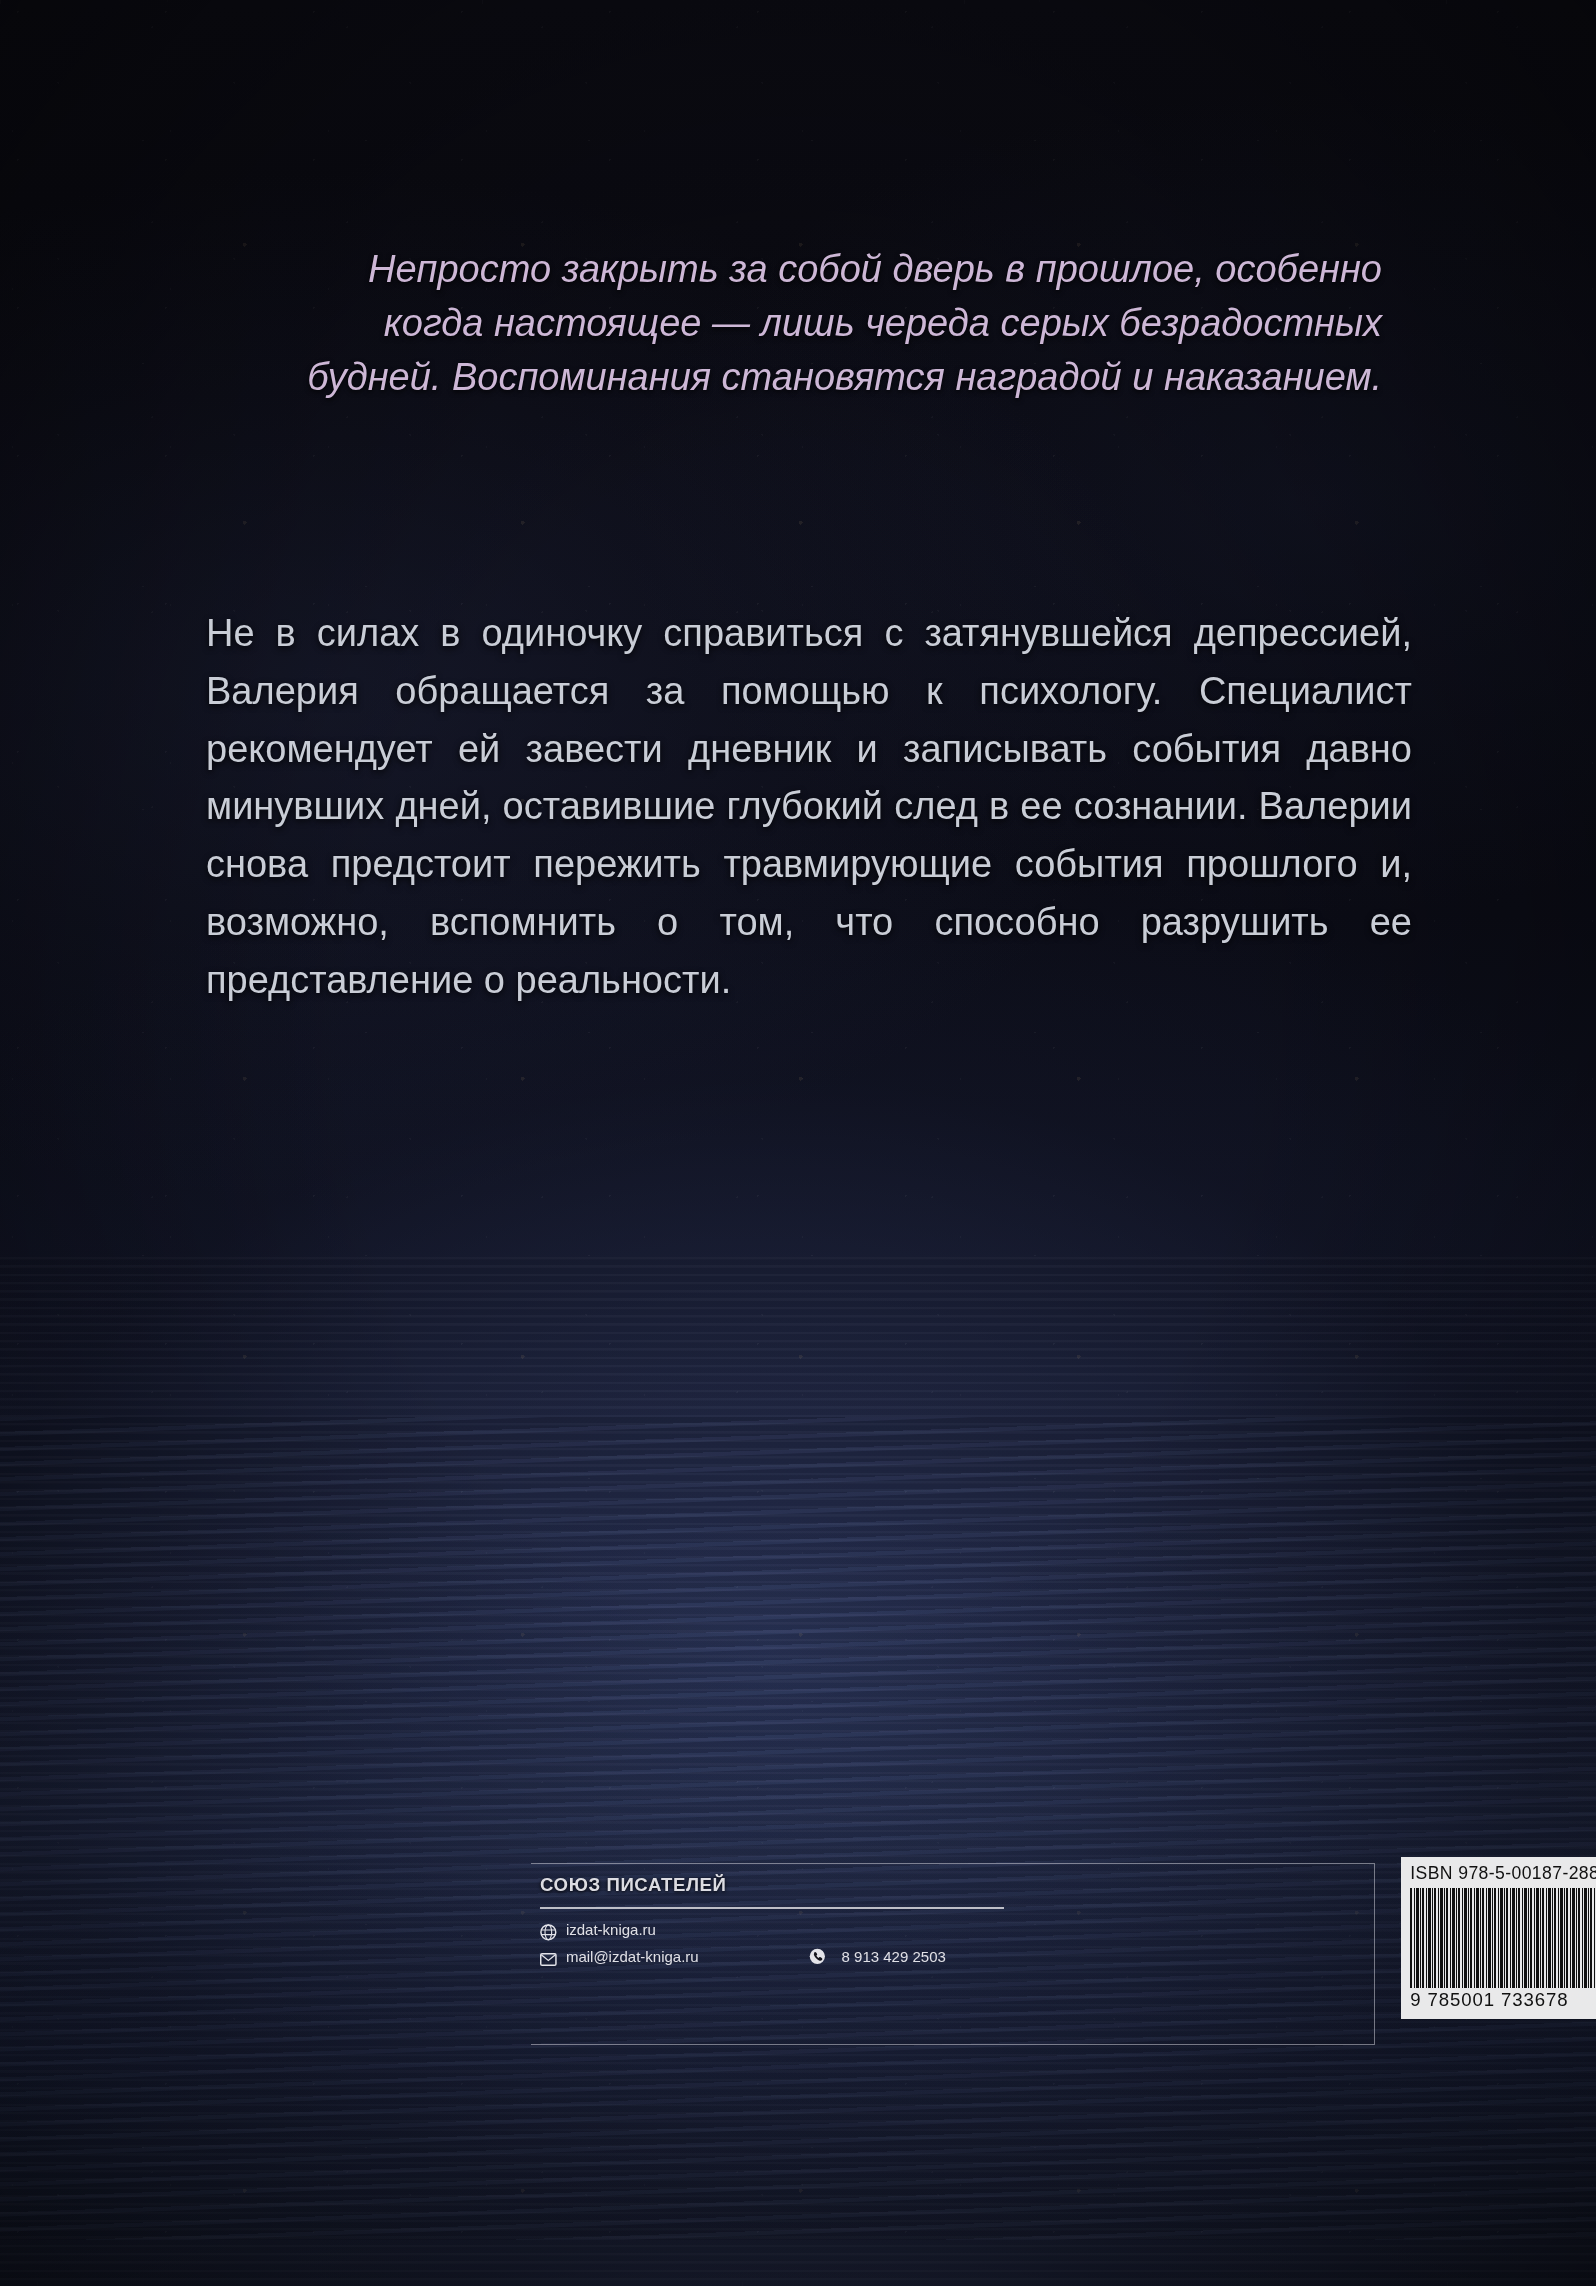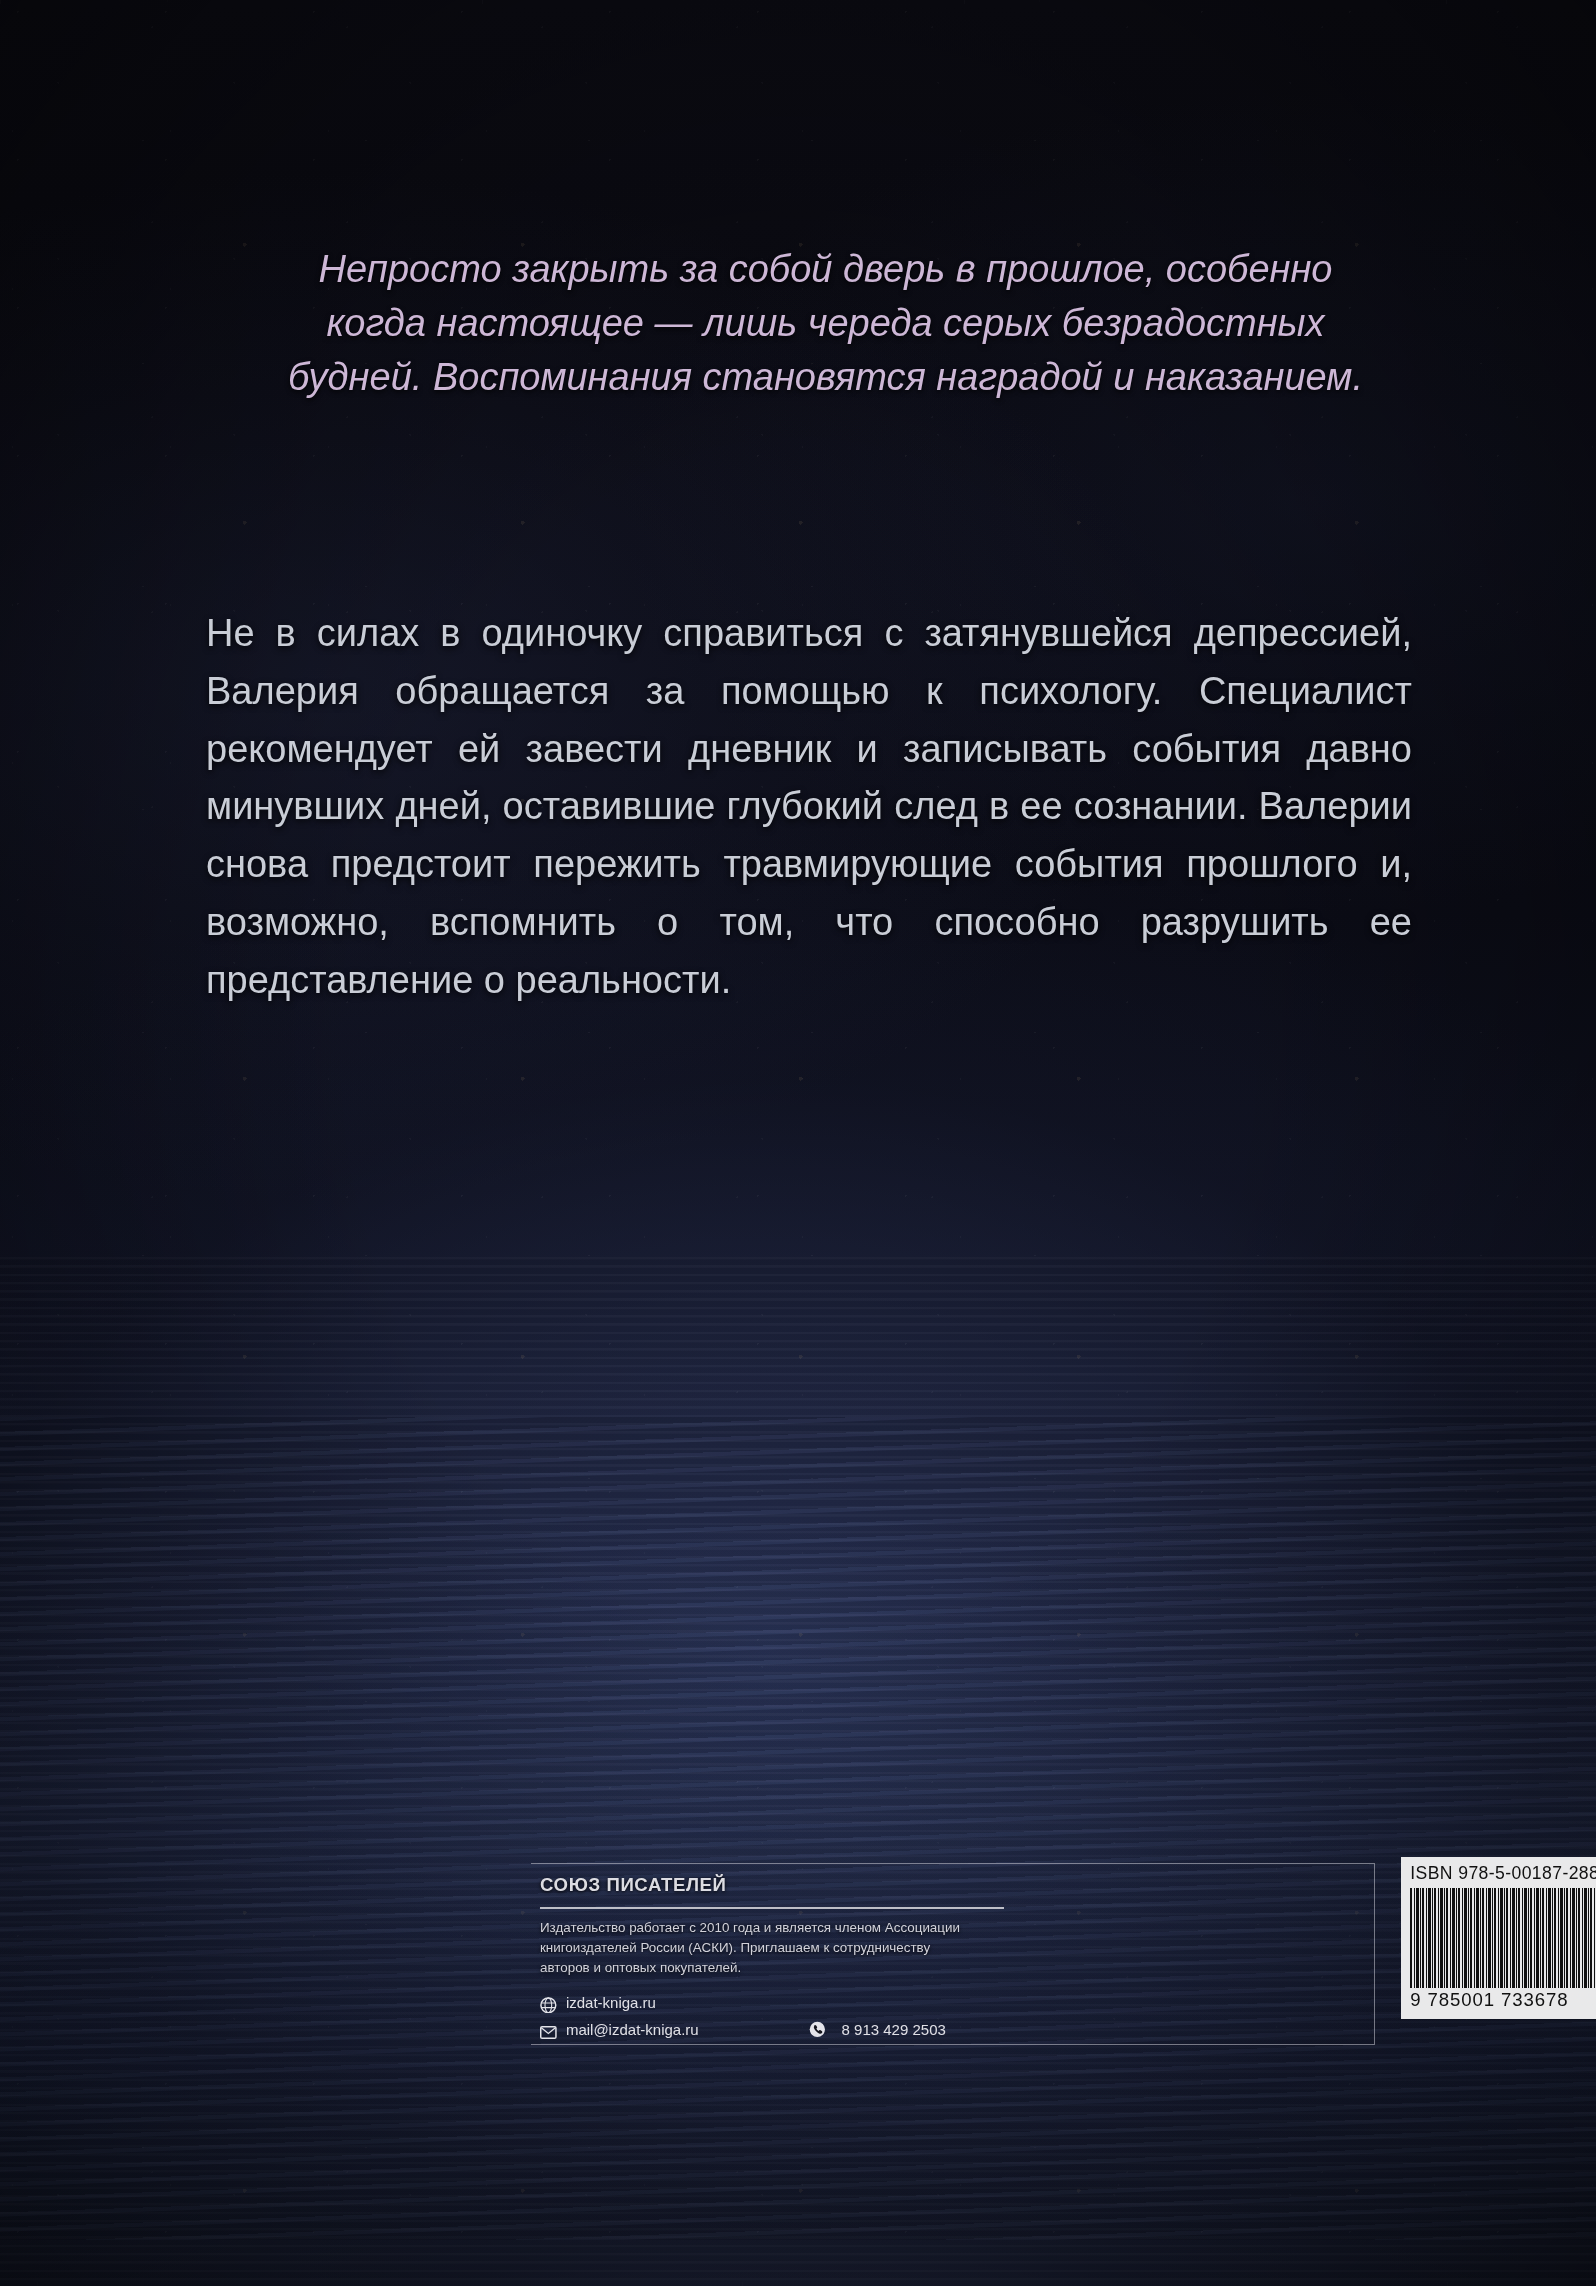--- a/index.html
+++ b/index.html
@@ -94,21 +94,21 @@
   
   .blurb {
     position: absolute;
     left: 269px;
     top: 243px;
     width: 1113px;
     color: #cdb7d6;
     font-style: italic;
     font-size: 38px;
     line-height: 1.42;
-    text-align: center;
+    text-align: right;
     text-shadow: 0 1.9px 5.6px rgba(0,0,0,0.85);
   }
 
   .synopsis {
     position: absolute;
     left: 206px;
     top: 605px;
     width: 1206px;
     color: #c9cdd6;
     font-size: 38px;
@@ -276,21 +276,20 @@
   <div class="synopsis">Не в силах в одиночку справиться с затянувшейся депрессией, Валерия обращается за помощью к психологу. Специалист рекомендует ей завести дневник и записывать события давно минувших дней, оставившие глубокий след в ее сознании. Валерии снова предстоит пережить травмирующие события прошлого и, возможно, вспомнить о том, что способно разрушить ее представление о реальности.</div>
 
   <div class="footer">
 
     <div class="pub-frame"></div>
 
 
     <div class="pub-block">
       <div class="pub-title">СОЮЗ ПИСАТЕЛЕЙ</div>
       <div class="pub-rule"></div>
-      <div class="pub-desc">Издательство работает с 2010 года и является членом Ассоциации книгоиздателей России (АСКИ). Приглашаем к сотрудничеству авторов и оптовых покупателей.</div>
 
       <div class="contacts">
         <div class="contact-row">
           <span class="contact-icon">
             <svg width="16.7" height="16.7" viewBox="0 0 18 18">
               <circle cx="9" cy="9" r="8" fill="none" stroke="#e3e3e9" stroke-width="1.6"></circle>
               <ellipse cx="9" cy="9" rx="3.6" ry="8" fill="none" stroke="#e3e3e9" stroke-width="1.2"></ellipse>
               <path d="M1.4 6.5h15.2M1.4 11.5h15.2" stroke="#e3e3e9" stroke-width="1.2"></path>
             </svg>
           </span>

